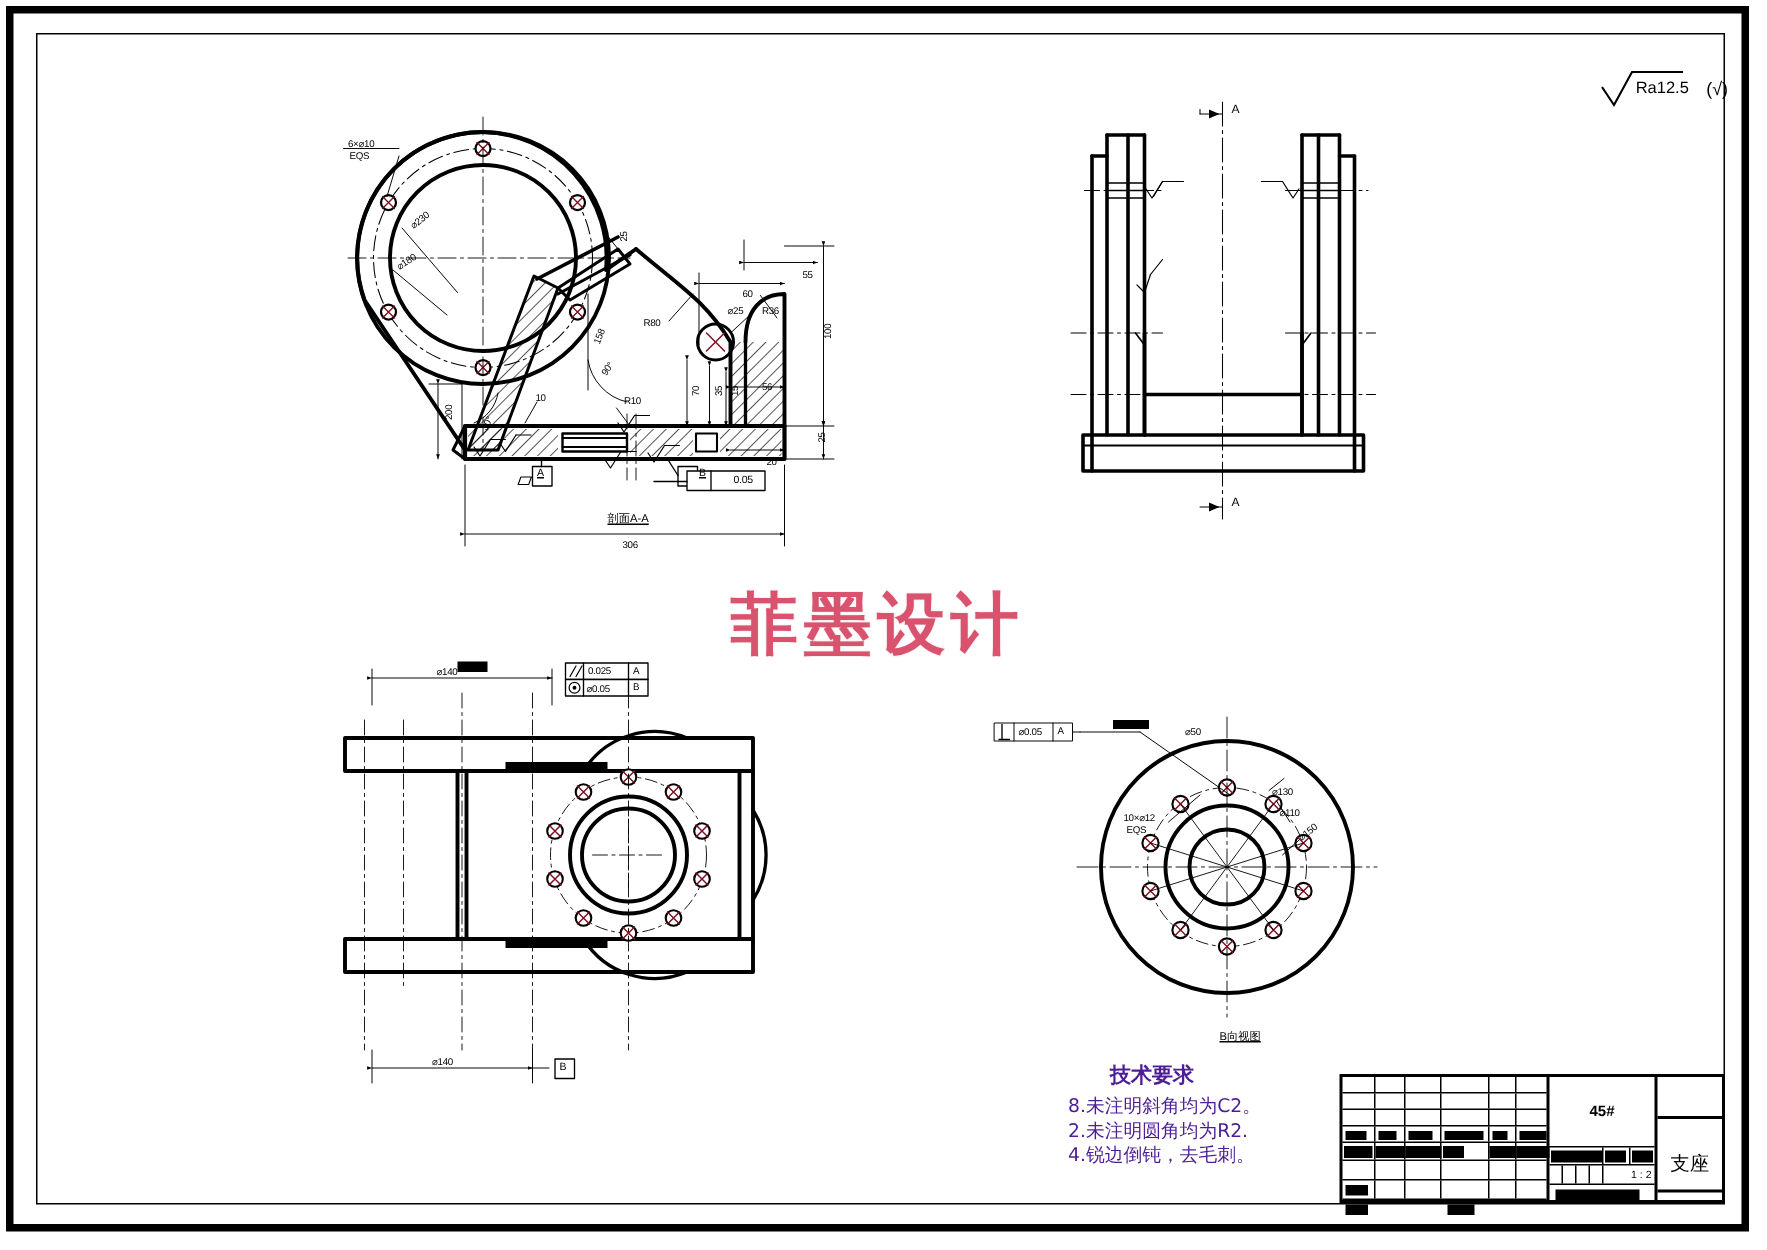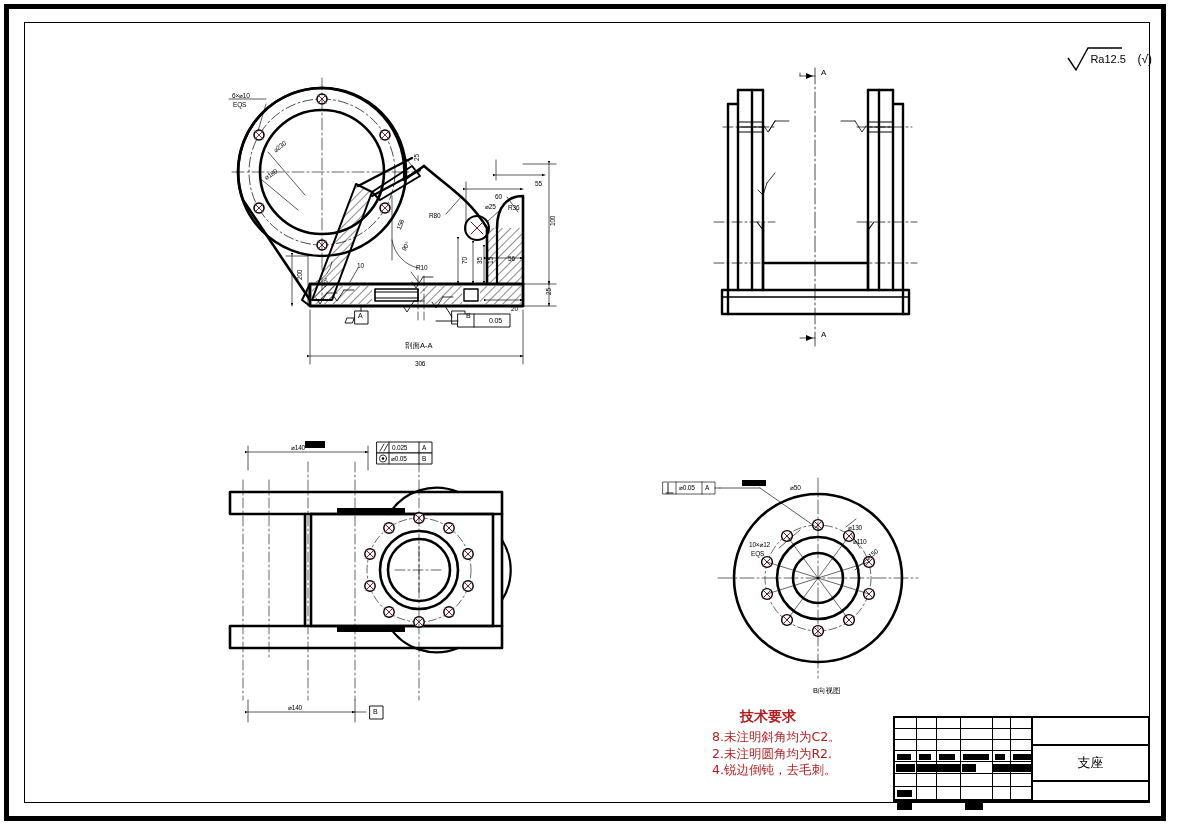--- a/index.html
+++ b/index.html
@@ -9,51 +9,51 @@
   
   .outer-frame{position:absolute;left:4px;top:4px;width:1162px;height:817px;border:5px solid #000;box-sizing:border-box;}
   .inner-frame{position:absolute;left:24px;top:22px;width:1126px;height:781px;border:1.6px solid #000;box-sizing:border-box;}
 
   
   .svglayer{position:absolute;left:0;top:0;width:1178px;height:833px;pointer-events:none;}
 
   
   .txt{position:absolute;font-family:"Liberation Sans",sans-serif;color:#000;white-space:nowrap;}
   .dim{font-size:6.5px;letter-spacing:-0.2px;}
-  .dim8{font-size:7.5px;}
+  .dim8{font-size:7.5px;text-decoration:underline;}
   .lbl{font-size:8px;}
 
   
   .rough{position:absolute;right:26px;top:46px;display:flex;align-items:flex-start;gap:9px;}
   .rough-sym{position:relative;width:64px;height:26px;}
   .rough-ra{position:absolute;left:26px;top:7px;font-size:11px;}
   .rough-alt{font-size:12px;margin-top:6px;}
 
   
   .watermark{position:absolute;left:487px;top:386px;font-family:"DejaVu Serif",serif;
     font-size:45px;font-weight:700;color:#d9536f;letter-spacing:4px;
     text-shadow:0 0 1px rgba(200,60,90,.4);}
 
   
-  .tech{position:absolute;left:712px;top:708px;color:#b91c1c;}
+  .tech{position:absolute;left:712px;top:708px;color:#4c1d95;}
   .tech-title{font-family:"DejaVu Sans",sans-serif;font-size:14px;font-weight:700;margin-left:28px;margin-bottom:3px;}
   .tech-line{font-family:"DejaVu Sans",sans-serif;font-size:12.5px;line-height:16.5px;}
 
   
   .tblock{position:absolute;left:893px;top:716px;width:257px;height:86px;border:2px solid #000;box-sizing:border-box;display:flex;}
   .tb-left{width:138px;height:100%;display:flex;flex-direction:column;border-right:2px solid #000;box-sizing:border-box;}
   .tb-mid{width:72px;height:100%;display:flex;flex-direction:column;border-right:2px solid #000;box-sizing:border-box;}
   .tb-right{flex:1;height:100%;display:flex;flex-direction:column;box-sizing:border-box;}
   .tb-row{display:flex;border-bottom:1px solid #000;box-sizing:border-box;}
   .tb-row:last-child{border-bottom:none;}
   .tb-cell{border-right:1px solid #000;box-sizing:border-box;position:relative;}
   .tb-cell:last-child{border-right:none;}
   .redact{position:absolute;background:#000;}
   .tb-mat{display:flex;align-items:center;justify-content:center;font-size:10px;font-weight:700;}
-  .tb-name{display:flex;align-items:center;justify-content:center;font-family:"DejaVu Sans",sans-serif;font-size:13px;}
+  .tb-name{display:flex;align-items:center;justify-content:center;font-family:"DejaVu Sans",sans-serif;font-size:13px;margin-top:13px;}
   .tb-scale{font-size:7px;display:flex;align-items:center;justify-content:flex-end;padding-right:2px;}
 </style>
 </head>
 <body>
 
 <div id="sheet">
 
   <div class="outer-frame"></div>
   <div class="inner-frame"></div>
 
@@ -436,20 +436,21 @@
   <div class="rough">
     <div class="rough-sym">
       <svg width="64" height="26" viewBox="0 0 64 26">
         <path d="M4,12 L12,24 L24,2 L58,2" stroke="#000" stroke-width="1.4" fill="none"></path>
       </svg>
       <span class="rough-ra">Ra12.5</span>
     </div>
     <span class="rough-alt">(√)</span>
   </div>
 
+  <div class="watermark">菲墨设计</div>
 
   <div id="front-callouts">
       <div class="txt dim" style="left: 232px; top: 92px;">6×⌀10</div>
       <div class="txt dim" style="left: 233px; top: 101px;">EQS</div>
       <div class="txt dim" style="left: 272px; top: 148px; transform: rotate(-38deg); transform-origin: left top;">⌀230</div>
       <div class="txt dim" style="left: 263px; top: 175px; transform: rotate(-33deg); transform-origin: left top;">⌀180</div>
       <div class="txt dim" style="left: 429px; top: 212px;">R80</div>
       <div class="txt dim" style="left: 485px; top: 203px;">⌀25</div>
       <div class="txt dim" style="left: 508px; top: 204px;">R36</div>
       <div class="txt dim" style="left: 416px; top: 264px;">R10</div>
@@ -596,20 +597,46 @@
         <div class="tb-cell" style="width:20px;"></div>
         <div class="tb-cell" style="width:24px;"></div>
         <div class="tb-cell" style="width:32px;">
             <div class="redact" style="left:4px;top:3px;width:18px;height:7px;"></div>
           </div>
         <div class="tb-cell" style="width:18px;"></div>
           <div class="tb-cell" style="flex:1;"></div>
       </div>
     </div>
 
+    <div class="tb-mid">
+      <div class="tb-mat" style="height:46px;border-bottom:1px solid #000;">45#</div>
+      <div class="tb-row" style="height:12px;">
+        <div class="tb-cell" style="width:36px;">
+            <div class="redact" style="left:1px;top:2px;width:34px;height:8px;"></div>
+          </div>
+        <div class="tb-cell" style="width:18px;">
+            <div class="redact" style="left:1px;top:2px;width:14px;height:8px;"></div>
+          </div>
+        <div class="tb-cell" style="flex:1;">
+            <div class="redact" style="left:1px;top:2px;width:14px;height:8px;"></div>
+          </div>
+      </div>
+      <div class="tb-row" style="height:13px;">
+        <div class="tb-cell" style="width:9px;"></div>
+          <div class="tb-cell" style="width:9px;"></div>
+        <div class="tb-cell" style="width:9px;"></div>
+          <div class="tb-cell" style="width:9px;"></div>
+        <div class="tb-cell tb-scale" style="flex:1;">1 : 2</div>
+      </div>
+      <div class="tb-row" style="flex:1;">
+        <div class="tb-cell" style="flex:1;">
+            <div class="redact" style="left:4px;top:3px;width:56px;height:8px;"></div>
+          </div>
+      </div>
+    </div>
 
     <div class="tb-right">
       <div style="height:26px;border-bottom:2px solid #000;"></div>
       <div class="tb-name" style="height:34px;border-bottom:2px solid #000;">支座</div>
       <div style="flex:1;"></div>
     </div>
   </div>
 
 </div>
 

